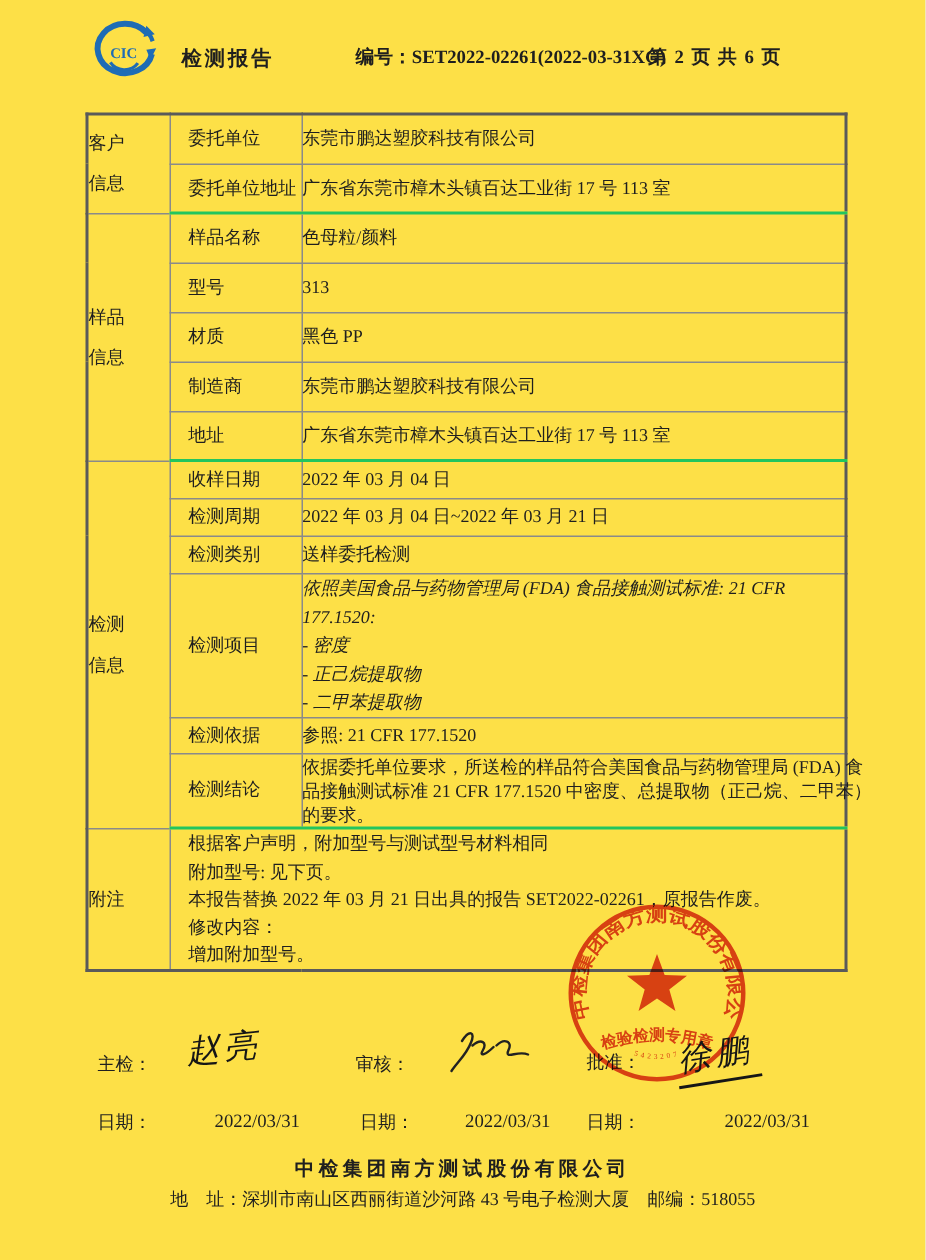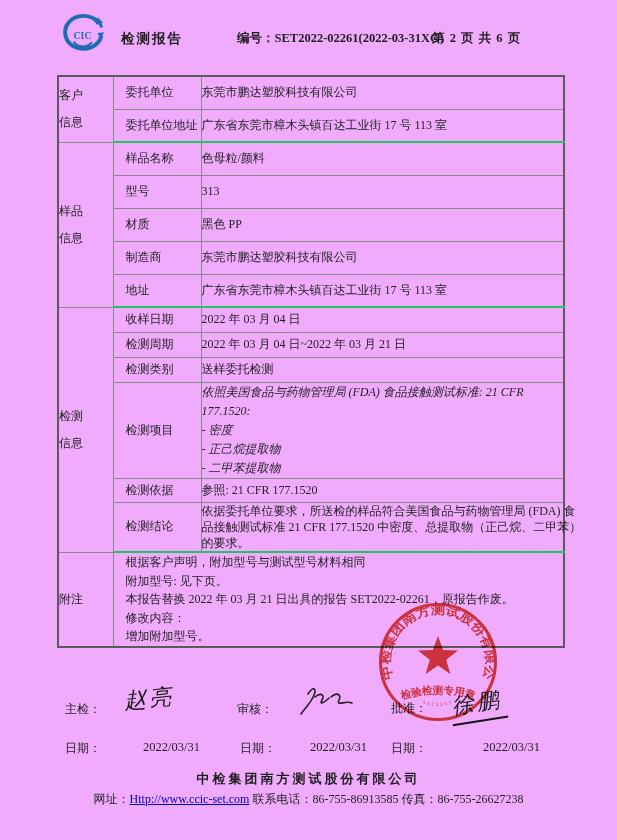--- a/index.html
+++ b/index.html
@@ -1,20 +1,20 @@
 <!DOCTYPE html>
 <html><head>
 <meta charset="utf-8">
 <title>检测报告</title>
 <style>
   * { margin:0; padding:0; box-sizing:border-box; }
   html,body { background:#e8e8e8; }
   .page {
     position:relative; width:617px; height:840px; margin:0 auto;
-    background:#f0abfc; overflow:hidden;
+    background:#fde047; overflow:hidden;
     font-family:"Liberation Serif","DejaVu Serif",serif; color:#1f1f1f;
   }
   
   .logo { position:absolute; left:59px; top:13px; }
   .h-title { position:absolute; left:121px; top:30px; font-size:13.5px; font-weight:bold; letter-spacing:2px; }
   .h-no { position:absolute; left:237px; top:30px; font-size:12.5px; font-weight:bold; }
   .h-page { position:absolute; left:432px; top:30px; font-size:12.5px; font-weight:bold; letter-spacing:1px; }
   
   table.report { position:absolute; left:57px; top:75px; width:506px;
     border-collapse:collapse; table-layout:fixed; font-size:12px; }
@@ -197,16 +197,16 @@
 
   <div class="siglabel" style="left:65px; top:740px;">日期：</div>
   <div class="dateval" style="left:143px; top:740px;">2022/03/31</div>
   <div class="siglabel" style="left:240px; top:740px;">日期：</div>
   <div class="dateval" style="left:310px; top:740px;">2022/03/31</div>
   <div class="siglabel" style="left:391px; top:740px;">日期：</div>
   <div class="dateval" style="left:483px; top:740px;">2022/03/31</div>
 
   <div class="footer">
     <div class="f-company">中检集团南方测试股份有限公司</div>
-    <div class="f-line"><span>网址：</span><span class="f-link">Http://www.ccic-set.com</span><span> 联系电话：</span><span>86-755-86913585</span><span> 传真：</span><span>86-755-26627238</span></div>
+    <div class="f-line"><span>地　址：</span><span>深圳市南山区西丽街道沙河路 43 号电子检测大厦</span><span>　邮编：</span><span>518055</span></div>
   </div>
 
 </div>
 
 </body></html>

